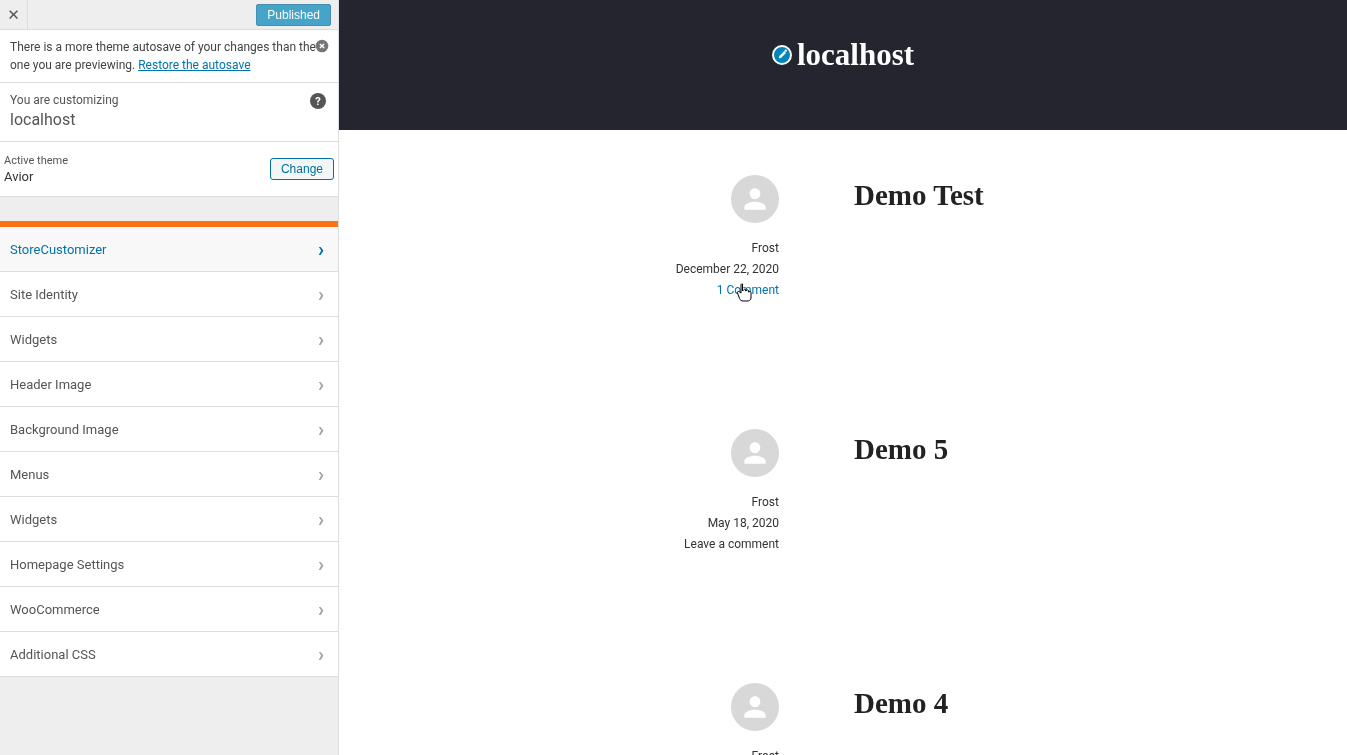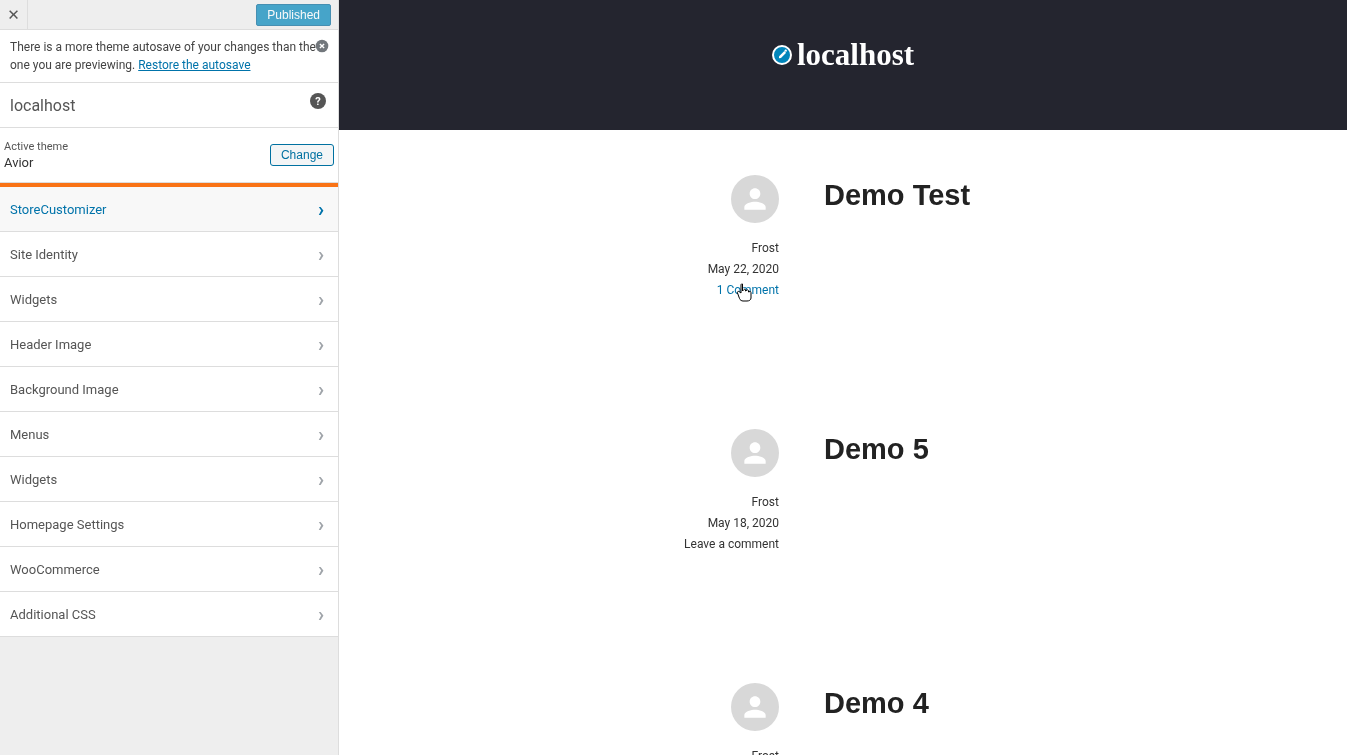--- a/index.html
+++ b/index.html
@@ -21,42 +21,42 @@
     .customizing-block { background: #fff; padding: 10px 14px 12px 10px; border-bottom: 1px solid #ddd; position: relative; }
     .customizing-label { font-size: 12px; color: #555; }
     .customizing-site { font-size: 16px; color: #555; margin-top: 3px; }
     .help-icon { position: absolute; top: 10px; right: 12px; width: 16px; height: 16px; background: #555; color: #fff; border-radius: 50%; display: flex; align-items: center; justify-content: center; font-size: 11px; font-weight: bold; cursor: pointer; }
     
     .theme-block { background: #fff; padding: 12px 4px; display: flex; align-items: center; justify-content: space-between; border-bottom: 1px solid #ddd; }
     .theme-label { font-size: 11px; color: #555; }
     .theme-name { font-size: 13px; color: #333; margin-top: 2px; }
     .change-btn { border: 1px solid #0071a1; color: #0071a1; background: #f3f5f6; padding: 3px 10px; font-size: 12px; border-radius: 3px; cursor: pointer; }
     
-    .menu { border-top: 4px solid #f97316; }
+    .menu { border-top: 6px solid #f97316; margin-top: 24px; }
     .menu-item { display: flex; align-items: center; justify-content: space-between; padding: 10px 14px 10px 10px; background: #fff; border-bottom: 1px solid #ddd; cursor: pointer; font-size: 13px; color: #555; }
     .menu-item.active { color: #0073aa; background: #f8f8f8; }
     .menu-item.active .chevron { color: #0073aa; }
     .chevron { color: #a0a5aa; font-size: 14px; }
     
     
     .preview { flex: 1; background: #fff; overflow: auto; }
     
     .site-header { background: #24252f; height: 130px; display: flex; align-items: flex-start; justify-content: center; padding-top: 37px; }
     .site-title-wrap { display: flex; align-items: center; gap: 5px; }
     .edit-icon { width: 20px; height: 20px; background: #0085ba; border-radius: 50%; border: 2px solid #fff; display: flex; align-items: center; justify-content: center; color: #fff; font-size: 11px; cursor: pointer; }
     .site-title { color: #fff; font-family: Georgia, 'Times New Roman', serif; font-size: 31px; font-weight: bold; }
     
     .posts { padding: 45px 20px; }
     .post { display: flex; align-items: flex-start; gap: 45px; margin-bottom: 125px; max-width: 1000px; margin-left: auto; margin-right: auto; }
     .post-meta { width: 420px; display: flex; flex-direction: column; align-items: flex-end; flex-shrink: 0; }
     .avatar { width: 48px; height: 48px; border-radius: 50%; background: #d8d8d8; display: flex; align-items: center; justify-content: center; margin-bottom: 18px; }
     .avatar svg { width: 32px; height: 32px; fill: #fff; }
     .meta-line { font-size: 12px; color: #333; margin-bottom: 7px; }
     .meta-line.link { color: #0073aa; cursor: pointer; }
-    .post-title { font-family: Liberation Sans, sans-serif; font-size: bold; font-size: 29px; color: #222; font-weight: 700; flex: 1; padding-top: 4px; }
+    .post-title { font-family: Liberation Serif, serif; font-size: bold; font-size: 29px; color: #222; font-weight: 700; flex: 1; padding-top: 4px; margin-left: 30px; }
     
     .cursor-pointer { position: fixed; }
   </style>
 </head>
 <body>
 
 <div class="app">
   <div class="sidebar">
 
     <div class="sidebar-top">
@@ -68,20 +68,21 @@
       <span>There is a more theme autosave of your changes than the one you are previewing. </span><a href="#">Restore the autosave</a>
       <div class="notice-dismiss">
         <svg viewBox="0 0 20 20" width="14" height="14" fill="#72777c">
             <circle cx="10" cy="10" r="9" fill="#72777c"></circle>
             <path d="M7 7l6 6M13 7l-6 6" stroke="#fff" stroke-width="2"></path>
           </svg>
       </div>
     </div>
 
     <div class="customizing-block">
+      <div class="customizing-label">You are customizing</div>
       <div class="customizing-site">localhost</div>
       <div class="help-icon">?</div>
     </div>
 
     <div class="theme-block">
       <div>
         <div class="theme-label">Active theme</div>
         <div class="theme-name">Avior</div>
       </div>
       <button class="change-btn">Change</button>
@@ -146,21 +147,21 @@
 
     <div class="posts" id="posts-container">
         <div class="post">
           <div class="post-meta">
             <div class="avatar">
               <svg viewBox="0 0 24 24">
                 <path d="M12 12c2.21 0 4-1.79 4-4s-1.79-4-4-4-4 1.79-4 4 1.79 4 4 4zm0 2c-2.67 0-8 1.34-8 4v2h16v-2c0-2.66-5.33-4-8-4z"></path>
               </svg>
             </div>
             <div class="meta-line">Frost</div>
-            <div class="meta-line">May 22, 2020</div>
+            <div class="meta-line">December 22, 2020</div>
             <div class="meta-line link">1 Comment</div>
           </div>
           <div class="post-title">Demo Test</div>
         </div>
         <div class="post">
           <div class="post-meta">
             <div class="avatar">
               <svg viewBox="0 0 24 24">
                 <path d="M12 12c2.21 0 4-1.79 4-4s-1.79-4-4-4-4 1.79-4 4 1.79 4 4 4zm0 2c-2.67 0-8 1.34-8 4v2h16v-2c0-2.66-5.33-4-8-4z"></path>
               </svg>

